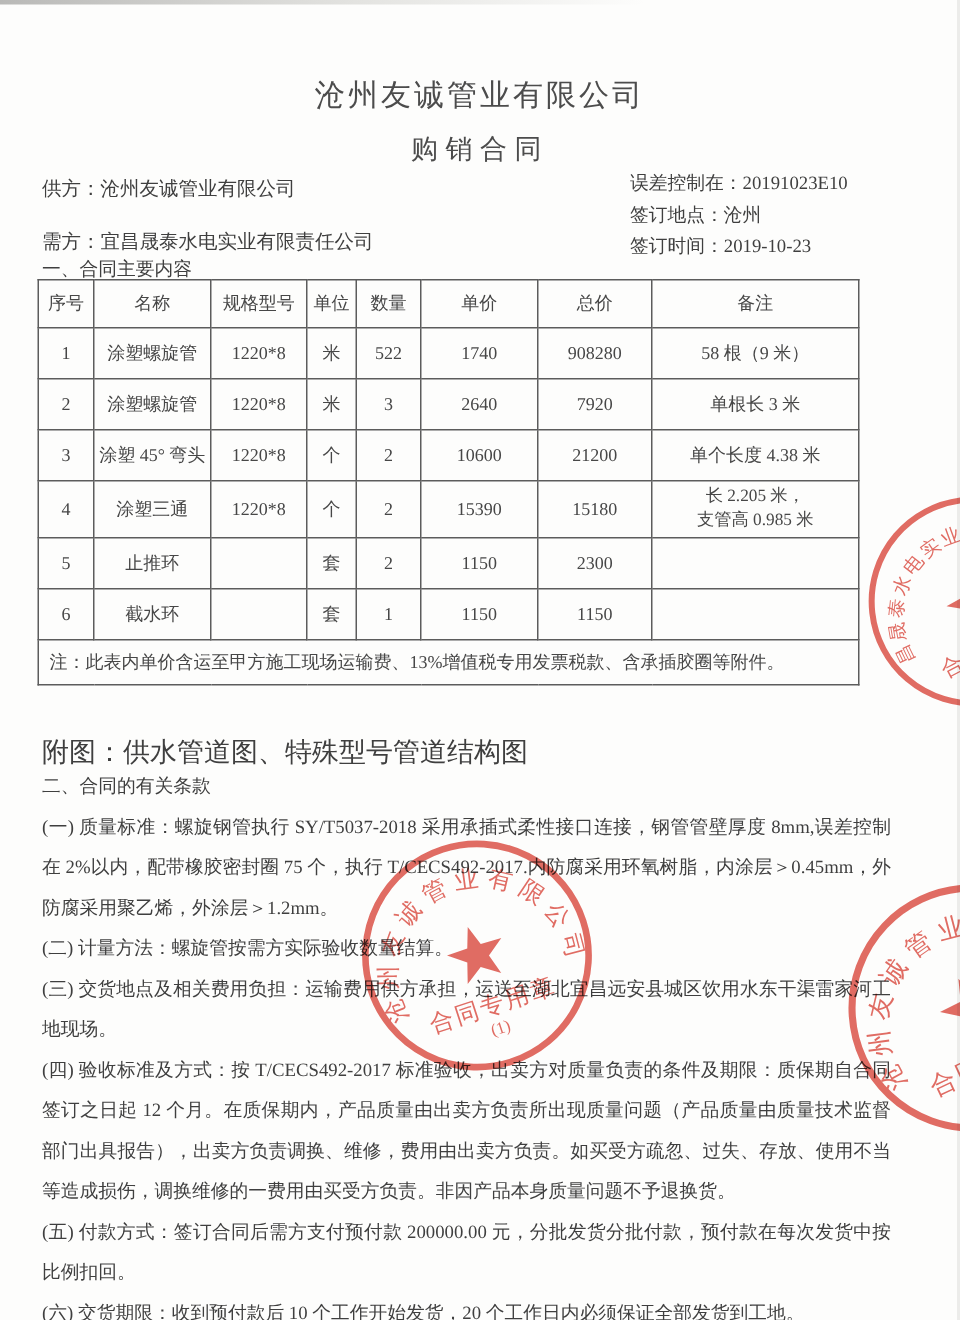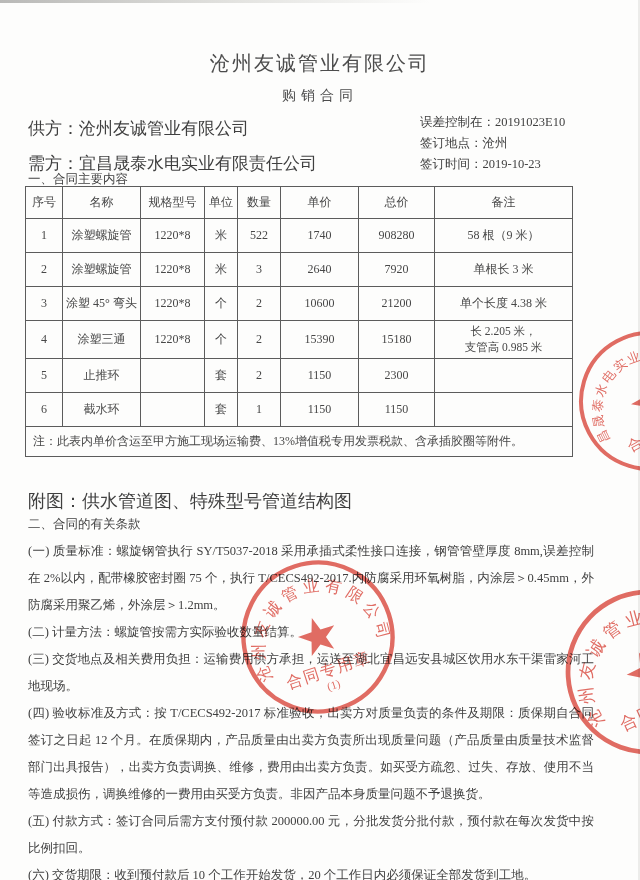--- a/index.html
+++ b/index.html
@@ -8,22 +8,22 @@
     background:#fdfdfc;
     font-family:"Liberation Serif","DejaVu Serif",serif;
     color:#3f3f3f;
   }
   .scan-edge-top{position:absolute;top:0;left:0;width:430px;height:3px;
     background:linear-gradient(90deg,#b9b9b7,#e3e3e0 55%,rgba(255,255,255,0));}
   .scan-edge-right{position:absolute;top:0;right:0;width:2px;height:100%;background:#ececea;}
   .doc-title{position:absolute;top:50px;left:0;width:100%;text-align:center;
     font-size:20px;letter-spacing:2px;color:#4c4c4c;}
   .doc-subtitle{position:absolute;top:87px;left:0;width:100%;text-align:center;
-    font-size:14px;letter-spacing:5px;color:#4c4c4c;}
-  .party{position:absolute;left:28px;font-size:17px;}
+    font-size:18px;letter-spacing:5px;color:#4c4c4c;}
+  .party{position:absolute;left:28px;font-size:13px;}
   .party.supplier{top:117px;}
   .party.buyer{top:152px;}
   .meta{position:absolute;top:112px;left:420px;font-size:12.5px;line-height:21px;}
   .meta div{white-space:nowrap;}
   .sec-head{position:absolute;left:28px;font-size:12.5px;}
   .sec1-head{top:171px;}
   .items-table{position:absolute;top:186px;left:25px;width:547px;
     border-collapse:collapse;table-layout:fixed;font-size:12px;color:#474747;}
   .items-table th,.items-table td{
     border:1px solid #5c5c5c;text-align:center;vertical-align:middle;

